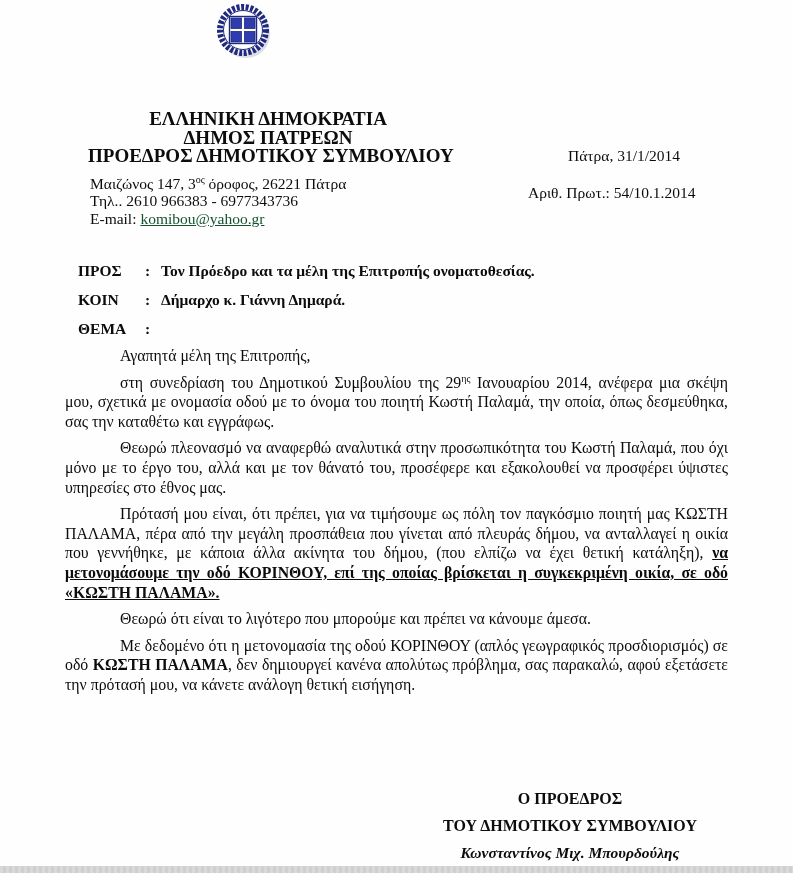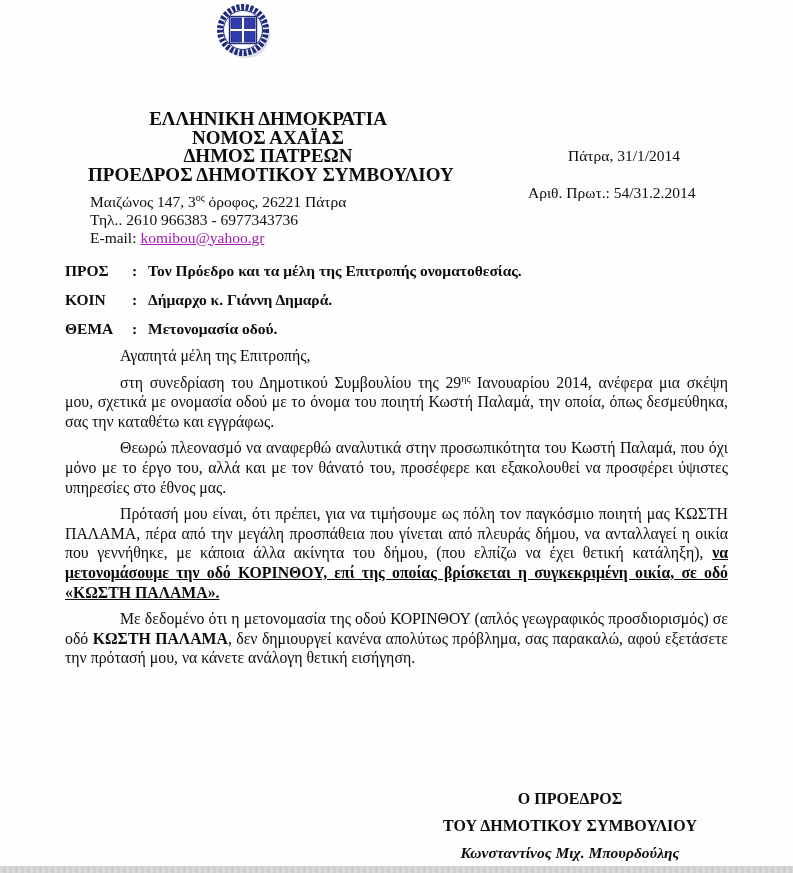--- a/index.html
+++ b/index.html
@@ -13,26 +13,26 @@
     overflow:hidden;
   }
   
   .emblem{position:absolute;left:216px;top:3px;width:56px;height:58px;}
   
   .hdr-block{position:absolute;left:88px;top:110px;width:360px;}
   .hdr-line{font-weight:bold;font-size:19px;line-height:18.6px;text-align:center;white-space:nowrap;}
   .addr-block{margin-top:9px;padding-left:2px;}
   .addr-line{font-size:15.5px;line-height:17.6px;white-space:nowrap;}
   .addr-line sup{font-size:10px;line-height:0;text-align:right;}
-  a.email{color:#a21caf;text-decoration:underline;cursor:pointer;margin-top:42px;}
+  a.email{color:#14532d;text-decoration:underline;cursor:pointer;margin-top:42px;}
   
   .date{position:absolute;left:568px;top:147px;font-size:15.5px;white-space:nowrap;}
   .proto{position:absolute;left:528px;top:184px;font-size:15.5px;white-space:nowrap;}
   
-  .recipients{position:absolute;left:65px;top:261px;width:665px;}
+  .recipients{position:absolute;left:78px;top:261px;width:665px;}
   .r-row{display:flex;font-weight:bold;font-size:15.5px;line-height:19px;margin-bottom:10px;}
   .r-label{width:67px;}
   .r-colon{width:16px;}
   .r-text{flex:1;}
   
   .body{position:absolute;left:65px;top:346px;width:663px;font-size:15.8px;line-height:19.6px;text-align:justify;}
   .body p{margin:0 0 7px 0;text-indent:55px;}
   .body sup{font-size:10px;line-height:0;}
   .bu{font-weight:bold;text-decoration:underline;}
   .b{font-weight:bold;}
@@ -58,56 +58,55 @@
       <rect x="13.5" y="13.5" width="27" height="27" fill="#ffffff" stroke="#1f2a7e" stroke-width="1.4"></rect>
       <rect x="15" y="15" width="10.5" height="10.5" fill="#2e3cae" stroke="#1f2a7e" stroke-width="0.8"></rect>
       <rect x="28.5" y="15" width="10.5" height="10.5" fill="#2e3cae" stroke="#1f2a7e" stroke-width="0.8"></rect>
       <rect x="15" y="28.5" width="10.5" height="10.5" fill="#2e3cae" stroke="#1f2a7e" stroke-width="0.8"></rect>
       <rect x="28.5" y="28.5" width="10.5" height="10.5" fill="#2e3cae" stroke="#1f2a7e" stroke-width="0.8"></rect>
     </svg>
   </div>
 
   <div class="hdr-block">
     <div class="hdr-line">ΕΛΛΗΝΙΚΗ ΔΗΜΟΚΡΑΤΙΑ</div>
-    <div class="hdr-line">ΝΟΜΟΣ ΑΧΑΪΑΣ</div>
     <div class="hdr-line">ΔΗΜΟΣ ΠΑΤΡΕΩΝ</div>
     <div class="hdr-line">ΠΡΟΕΔΡΟΣ ΔΗΜΟΤΙΚΟΥ ΣΥΜΒΟΥΛΙΟΥ</div>
     <div class="addr-block">
       <div class="addr-line"><span>Μαιζώνος 147, 3</span><sup>ος</sup><span> όροφος, 26221 Πάτρα</span></div>
       <div class="addr-line">Τηλ.. 2610 966383 - 6977343736</div>
       <div class="addr-line"><span>E-mail: </span><a class="email">komibou@yahoo.gr</a></div>
     </div>
   </div>
 
   <div class="date">Πάτρα, 31/1/2014</div>
-  <div class="proto">Αριθ. Πρωτ.: 54/31.2.2014</div>
+  <div class="proto">Αριθ. Πρωτ.: 54/10.1.2014</div>
 
   <div class="recipients">
     <div class="r-row">
       <span class="r-label">ΠΡΟΣ</span>
       <span class="r-colon">:</span>
       <span class="r-text">Τον Πρόεδρο και τα μέλη της Επιτροπής ονοματοθεσίας.</span>
     </div>
     <div class="r-row">
       <span class="r-label">ΚΟΙΝ</span>
       <span class="r-colon">:</span>
       <span class="r-text">Δήμαρχο κ. Γιάννη Δημαρά.</span>
     </div>
     <div class="r-row">
       <span class="r-label">ΘΕΜΑ</span>
       <span class="r-colon">:</span>
-      <span class="r-text">Μετονομασία οδού.</span>
     </div>
   </div>
 
   <div class="body">
     <p>Αγαπητά μέλη της Επιτροπής,</p>
     <p><span>στη συνεδρίαση του Δημοτικού Συμβουλίου της 29</span><sup>ης</sup><span> Ιανουαρίου 2014, ανέφερα μια σκέψη μου, σχετικά με ονομασία οδού με το όνομα του ποιητή Κωστή Παλαμά, την οποία, όπως δεσμεύθηκα, σας την καταθέτω και εγγράφως.</span></p>
     <p>Θεωρώ πλεονασμό να αναφερθώ αναλυτικά στην προσωπικότητα του Κωστή Παλαμά, που όχι μόνο με το έργο του, αλλά και με τον θάνατό του, προσέφερε και εξακολουθεί να προσφέρει ύψιστες υπηρεσίες στο έθνος μας.</p>
     <p><span>Πρότασή μου είναι, ότι πρέπει, για να τιμήσουμε ως πόλη τον παγκόσμιο ποιητή μας ΚΩΣΤΗ ΠΑΛΑΜΑ, πέρα από την μεγάλη προσπάθεια που γίνεται από πλευράς δήμου, να ανταλλαγεί η οικία που γεννήθηκε, με κάποια άλλα ακίνητα του δήμου, (που ελπίζω να έχει θετική κατάληξη), </span><span class="bu">να μετονομάσουμε την οδό ΚΟΡΙΝΘΟΥ, επί της οποίας βρίσκεται η συγκεκριμένη οικία, σε οδό «ΚΩΣΤΗ ΠΑΛΑΜΑ».</span></p>
+    <p>Θεωρώ ότι είναι το λιγότερο που μπορούμε και πρέπει να κάνουμε άμεσα.</p>
     <p><span>Με δεδομένο ότι η μετονομασία της οδού ΚΟΡΙΝΘΟΥ (απλός γεωγραφικός προσδιορισμός) σε οδό </span><span class="b">ΚΩΣΤΗ ΠΑΛΑΜΑ</span><span>, δεν δημιουργεί κανένα απολύτως πρόβλημα, σας παρακαλώ, αφού εξετάσετε την πρότασή μου, να κάνετε ανάλογη θετική εισήγηση.</span></p>
   </div>
 
   <div class="sig-block">
     <div class="sig-title">Ο ΠΡΟΕΔΡΟΣ</div>
     <div class="sig-title">ΤΟΥ ΔΗΜΟΤΙΚΟΥ ΣΥΜΒΟΥΛΙΟΥ</div>
     <div class="sig-name">Κωνσταντίνος Μιχ. Μπουρδούλης</div>
   </div>
 
   <div class="bottom-strip"></div>

